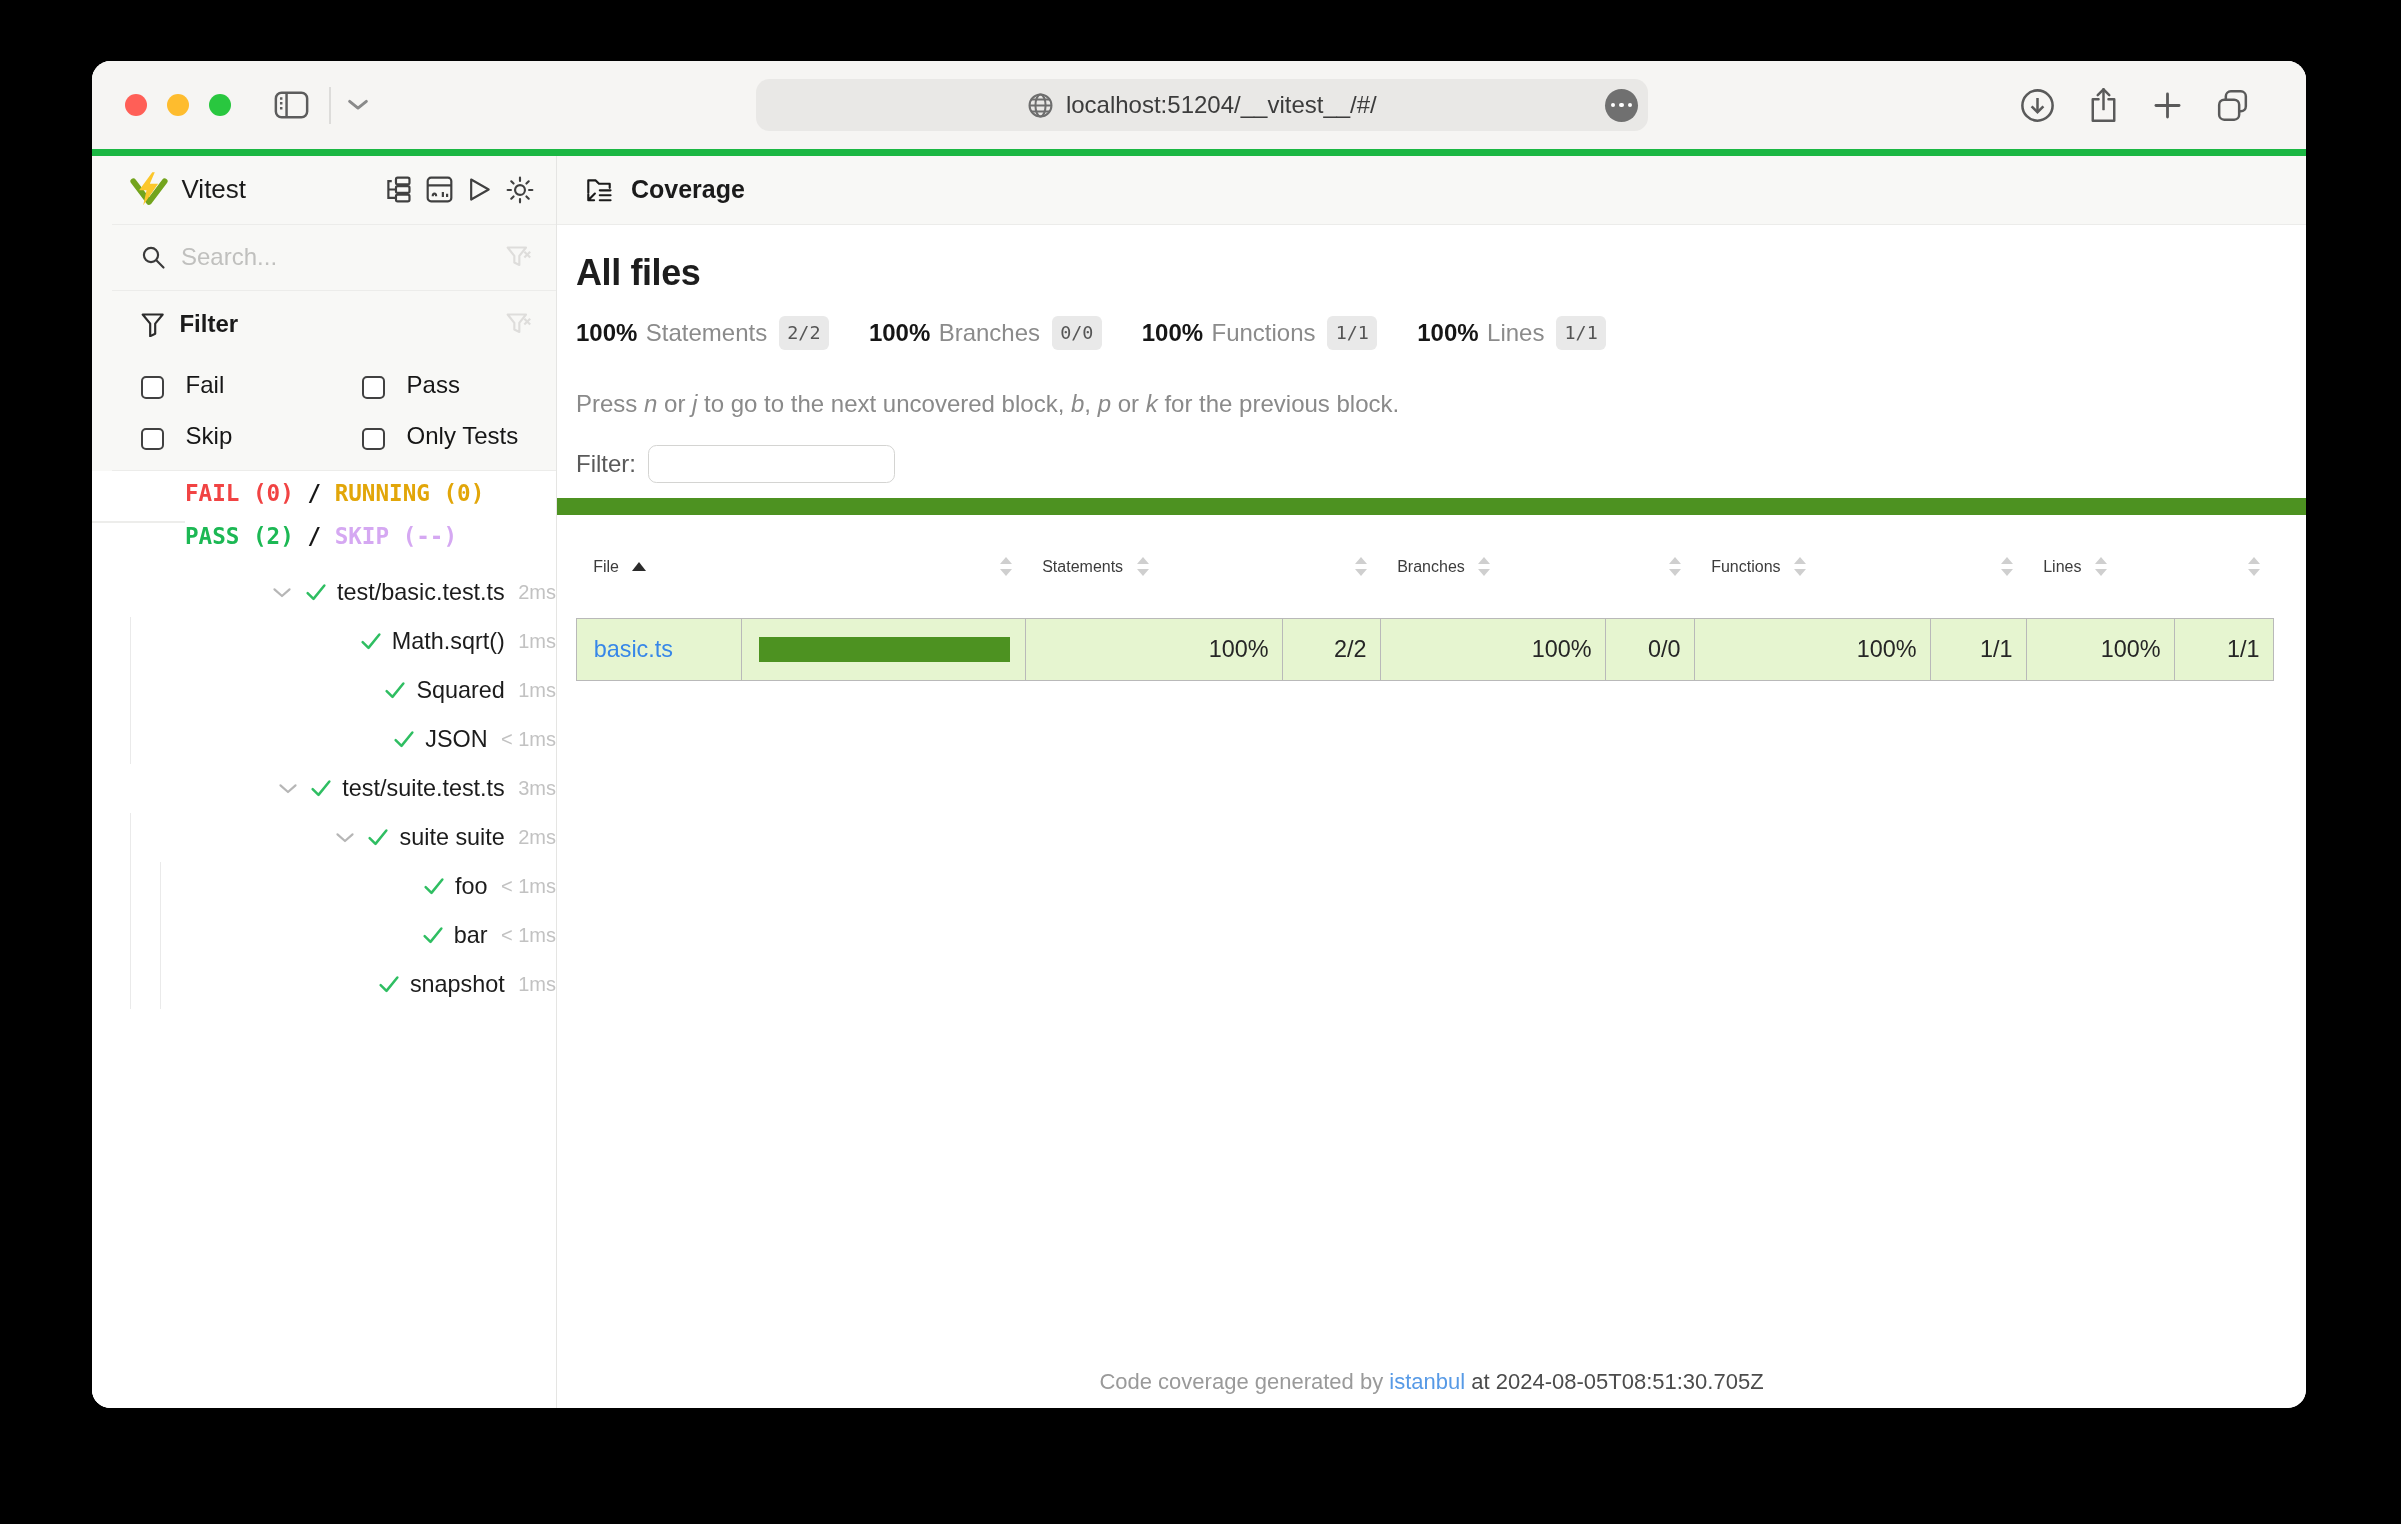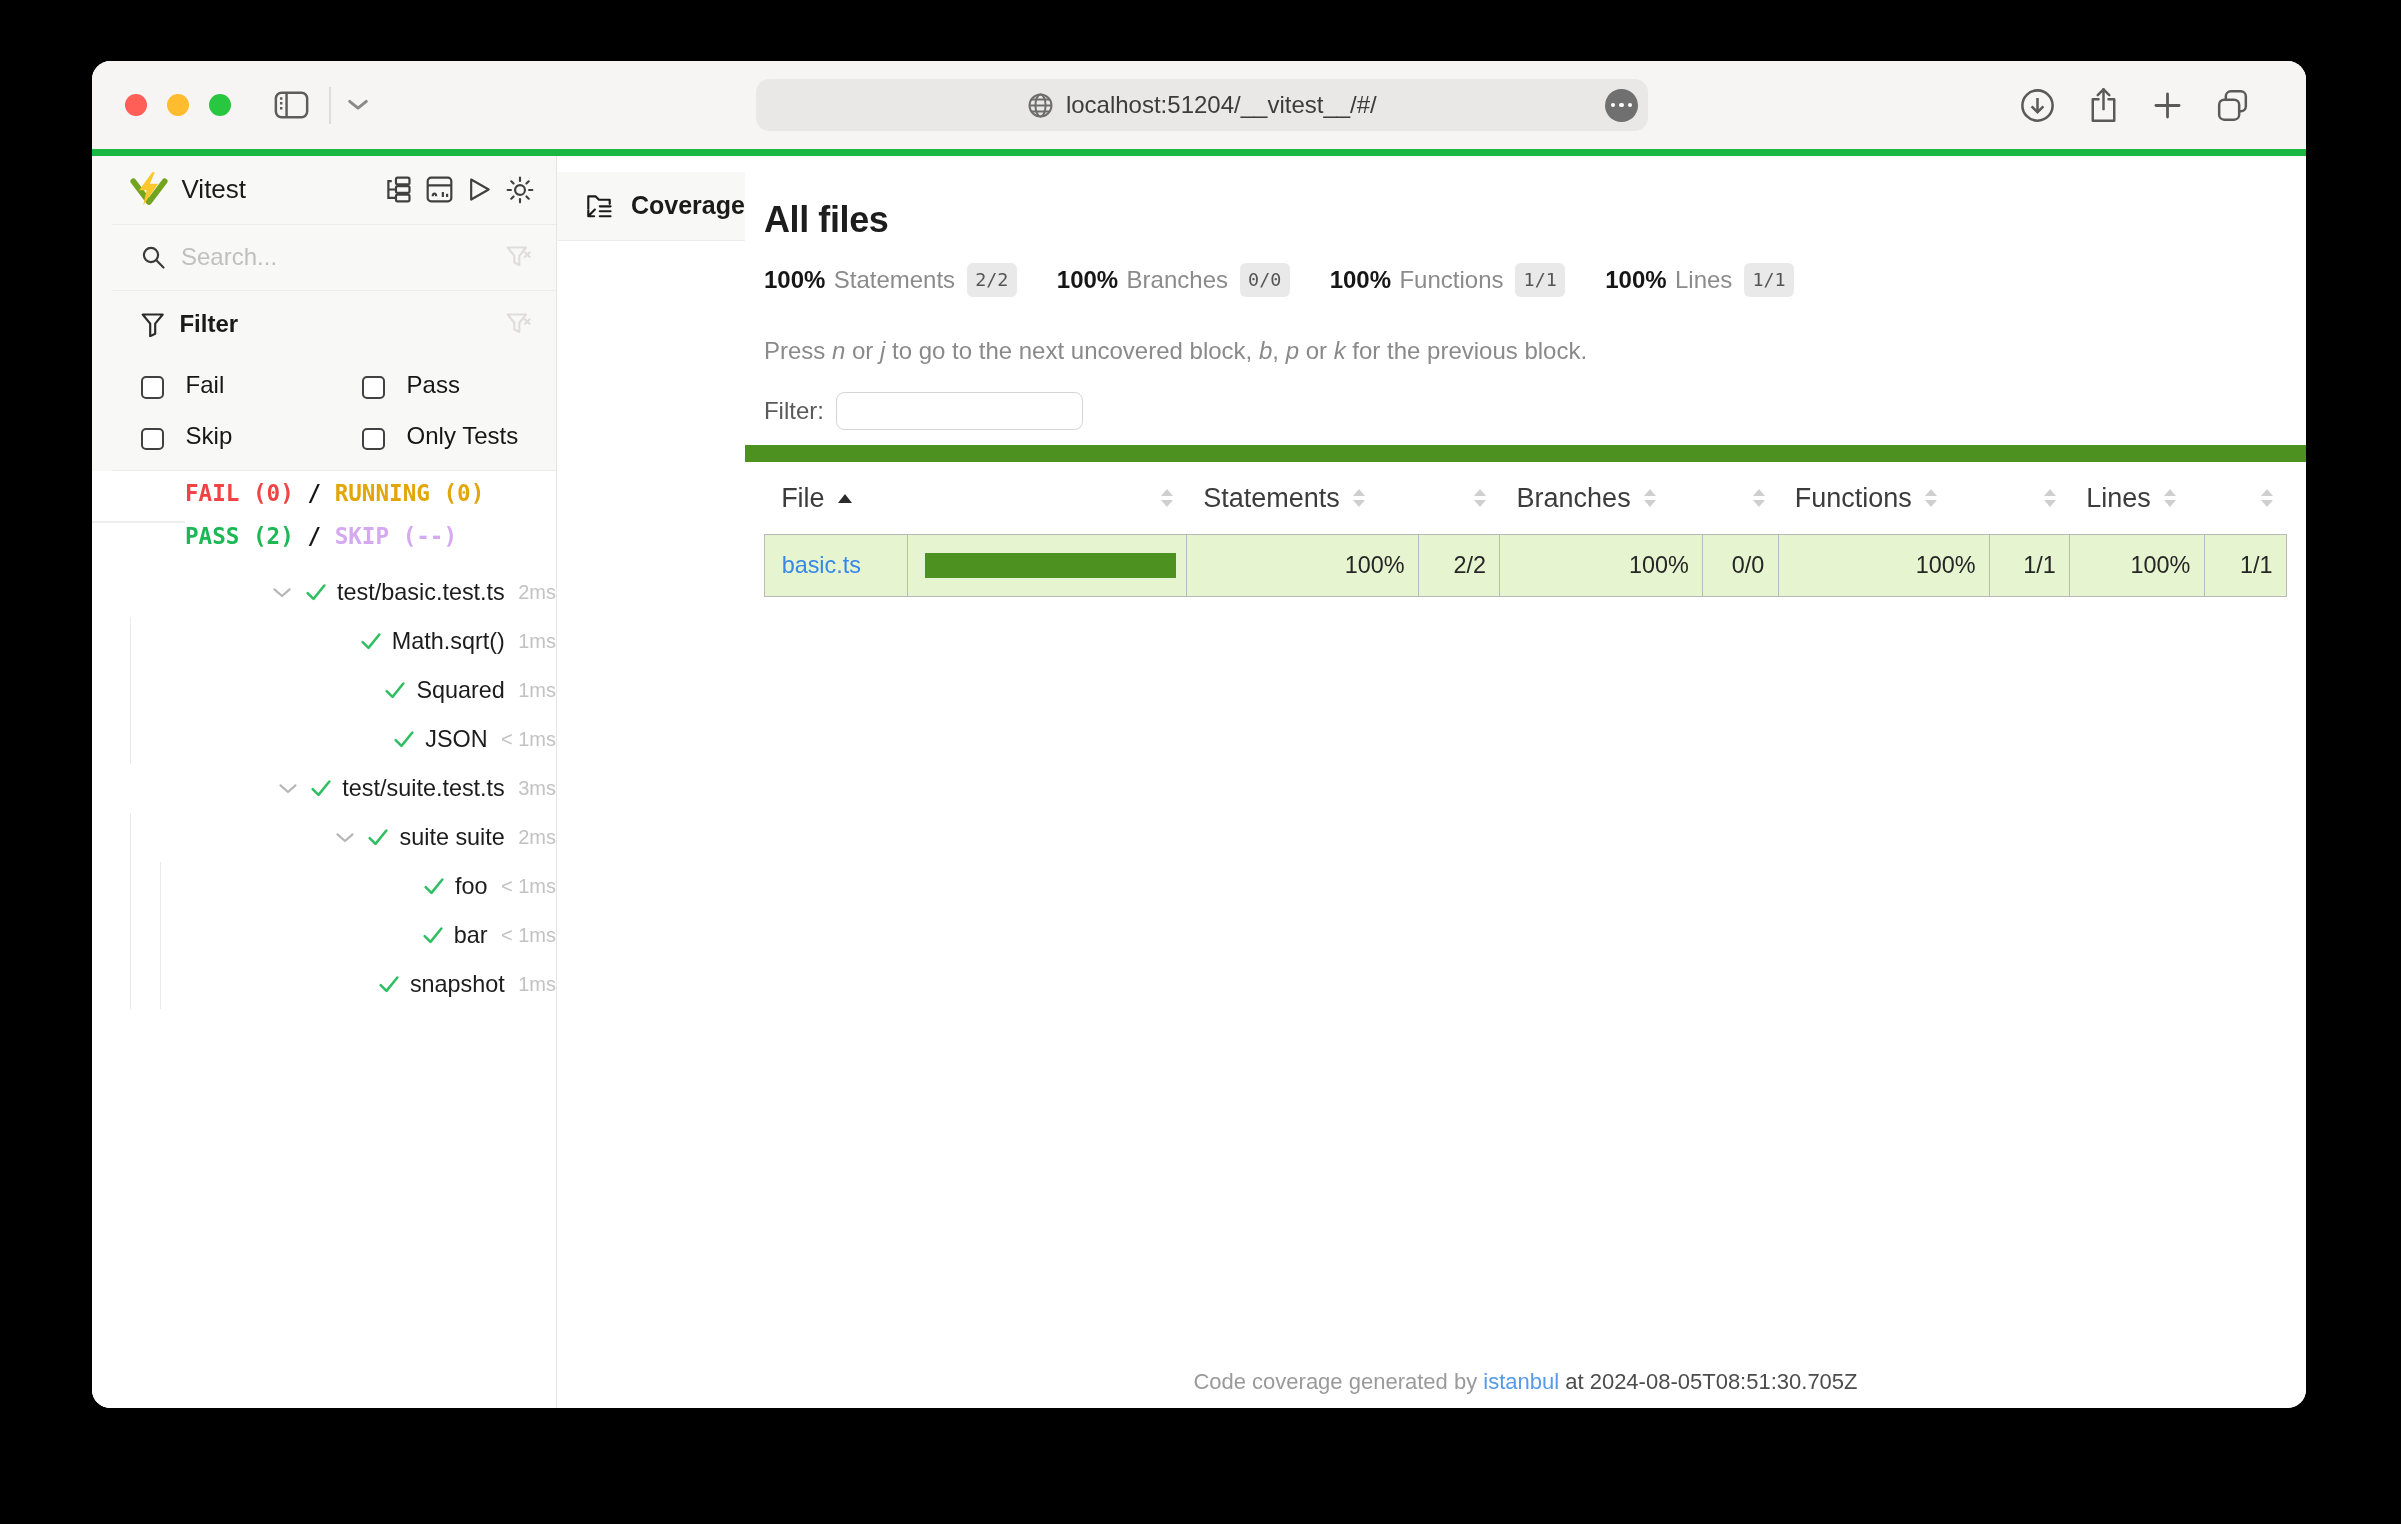--- a/index.html
+++ b/index.html
@@ -18,21 +18,21 @@
   .ellipsis-btn { position:absolute; right:10px; top:9.2px; width:33px; height:33px; border-radius:50%; background:#707070; display:flex; align-items:center; justify-content:center; gap:4.2px; }
   .ellipsis-btn i { width:4.2px; height:4.2px; border-radius:50%; background:#fff; }
   .tb-right { position:absolute; right:55px; display:flex; gap:30px; align-items:center; }
 
   
   .progress { height:6.7px; background:#1bb743; }
 
   
   .content { display:flex; height:1253px; }
   .sidebar { width:465px; border-right:1.7px solid #e5e5e3; background:#fff; flex:none; display:flex; flex-direction:column; }
-  .mainarea { flex:1; display:flex; background:#fff;margin-top:16px; }
+  .mainarea { flex:1; display:flex; flex-direction:column; background:#fff; }
 
   
   .sb-top { background:#f8f8f6;padding-left:20px; }
   .sb-header { height:69px; display:flex; align-items:center; border-bottom:1.7px solid #ececea; padding:0 22px 0 17.5px; }
   .brand-title { font-size:26px; font-weight:500; color:#1b1b1b; margin-left:14px; }
   .sb-header-icons { margin-left:auto; display:flex; gap:14px; align-items:center; }
   .sb-search { height:66px; display:flex; align-items:center; border-bottom:1.7px solid #ececea; padding:0 25px 0 29px; }
   .sb-search input { border:none; outline:none; background:transparent; font-size:24px; color:#333; margin-left:15px; flex:1; font-family:"Liberation Sans",sans-serif; }
   .sb-search input::placeholder { color:#c0c0be; }
   .sb-filter { padding:15px 0 20px; border-bottom:1.7px solid #ececea; }
@@ -78,21 +78,21 @@
   .filter-row .flabel { font-size:24px; color:#5a5a5a; }
   .filter-row input { margin-left:11.7px; width:247px; height:38px; border:1.7px solid #d4d4d2; border-radius:8.4px; background:#fff; outline:none; font-size:22px; padding:0 10px; font-family:"Liberation Sans",sans-serif; }
   .status-line { height:16.7px; background:#4d9221; margin:15px -19px 0; }
 
   table.cov { border-collapse:collapse; table-layout:fixed; margin-top:0; }
   table.cov col.c-file{width:165px} table.cov col.c-chart{width:284px}
   table.cov col.c-st{width:257px} table.cov col.c-stf{width:98px}
   table.cov col.c-br{width:225px} table.cov col.c-brf{width:89px}
   table.cov col.c-fn{width:236px} table.cov col.c-fnf{width:96px}
   table.cov col.c-ln{width:148px} table.cov col.c-lnf{width:99px}
-  table.cov th { height:73px; font-weight:400; font-size:27px; color:#3c3c3c; vertical-align:middle; }
+  table.cov th { height:104px; font-weight:400; font-size:16px; color:#3c3c3c; vertical-align:middle; }
   .th-inner { display:flex; align-items:center; gap:13.4px; padding-left:16.7px; }
   .th-inner.end { justify-content:flex-end; padding-right:13.4px; padding-left:0; }
   .sorter { display:inline-flex; flex-direction:column; gap:4.2px; }
   .tri-up { width:0; height:0; border-left:6.7px solid transparent; border-right:6.7px solid transparent; border-bottom:7.5px solid #cfcfcf; }
   .tri-down { width:0; height:0; border-left:6.7px solid transparent; border-right:6.7px solid transparent; border-top:7.5px solid #cfcfcf; }
   .tri-active { width:0; height:0; border-left:7.5px solid transparent; border-right:7.5px solid transparent; border-bottom:9.2px solid #2b2b2b; }
   table.cov td { height:62px; background:#e6f5d0; border:1.7px solid #b9b9b9; font-size:23.4px; color:#262626; }
   td.file-cell { padding-left:16.7px; }
   td.file-cell a { color:#3787e8; text-decoration:none; font-size:23.4px; }
   td.chart-cell { padding-left:16.7px; }

